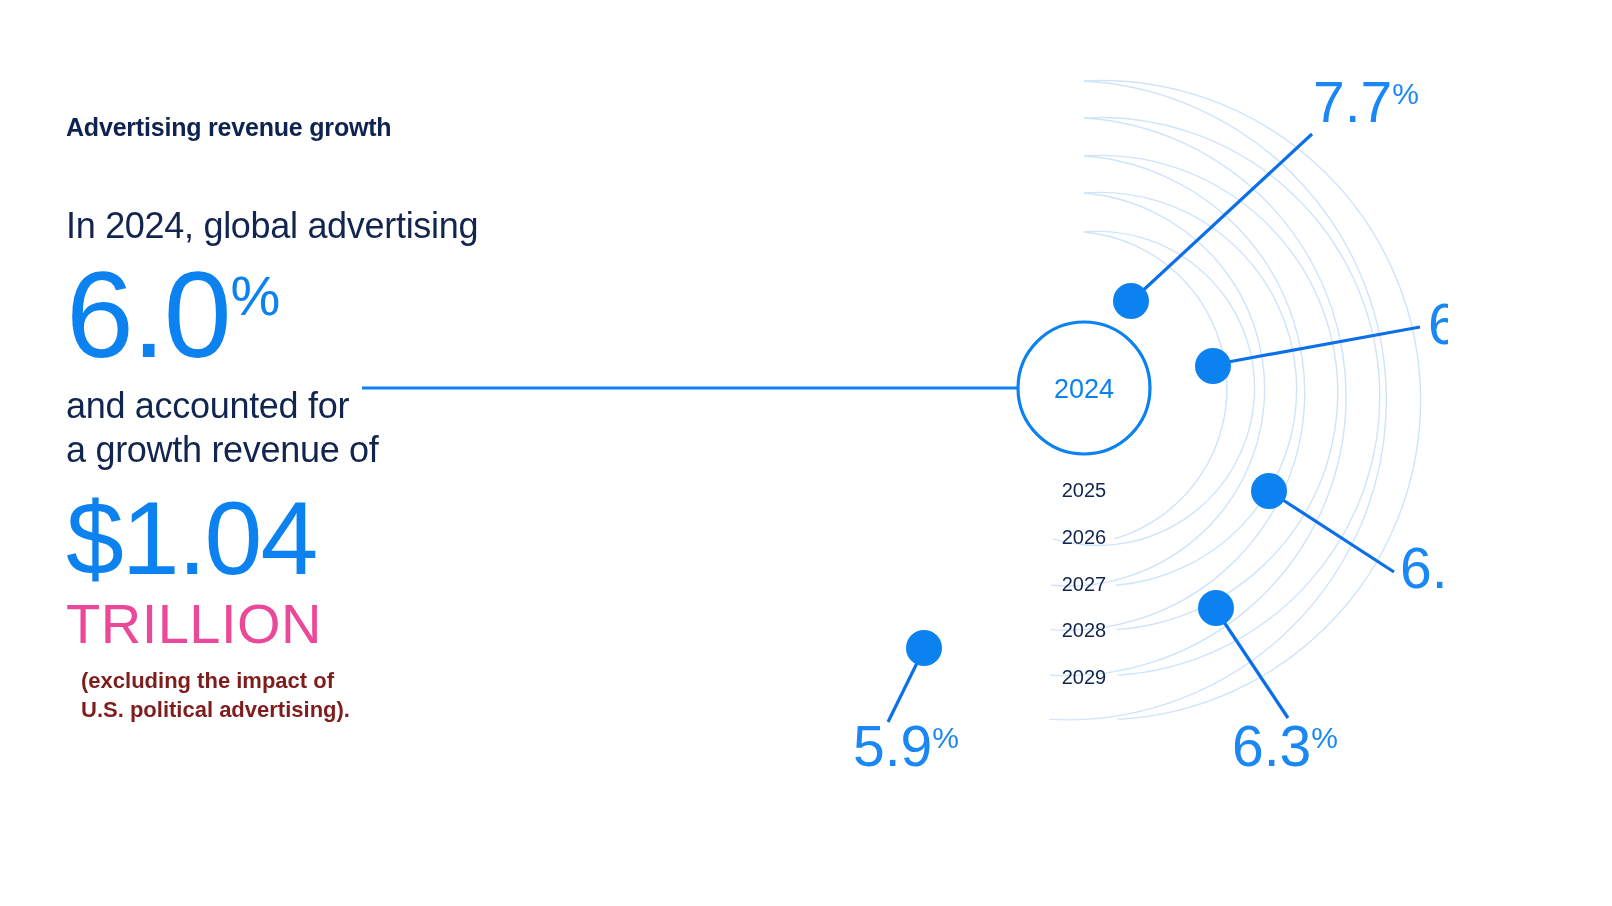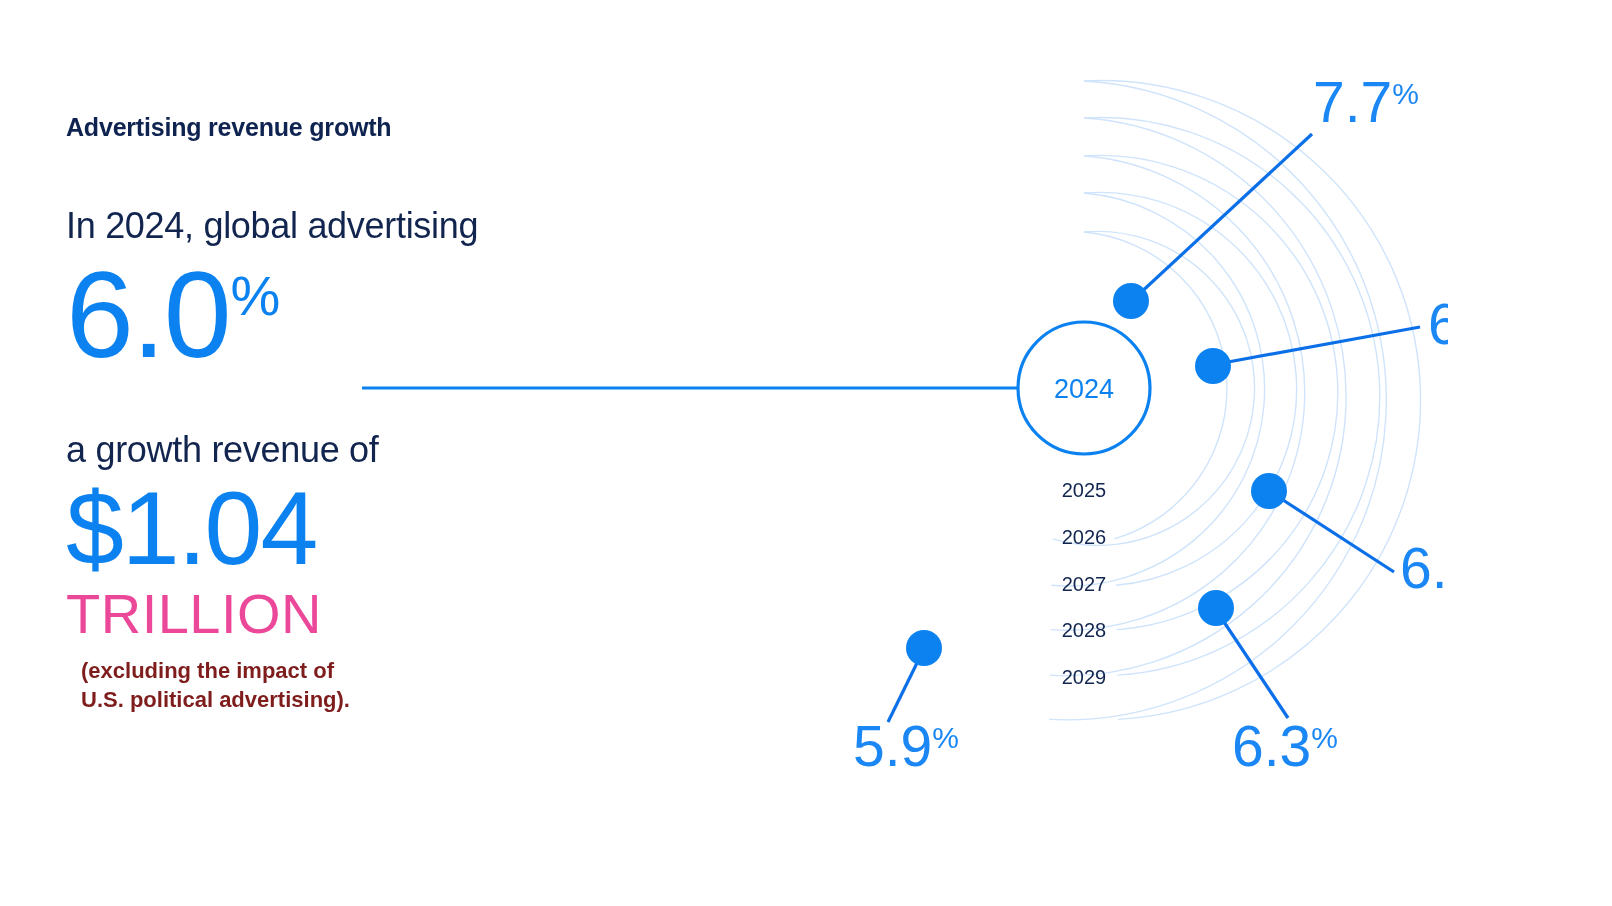--- a/index.html
+++ b/index.html
@@ -60,21 +60,21 @@
     font-weight: 300;
     vertical-align: top;
     position: relative;
     top: 14px;
     left: 1px;
   }
   #lede-2 {
     margin-top: 8px;
   }
   #stat-total {
-    margin: 4px 0 0 0;
+    margin: 14px 0 0 0;
     line-height: 1;
     color: #0b82f0;
     white-space: nowrap;
   }
   #stat-total .num {
     font-size: 104px;
     font-weight: 300;
     letter-spacing: -2px;
   }
   #stat-total-unit {
@@ -159,21 +159,21 @@
 
     <p class="lede">
       <span>In 2024, global advertising</span><br>
     </p>
 
     <p id="stat-growth">
       <span class="num">6.0</span><span class="suffix">%</span>
     </p>
 
     <p class="lede" id="lede-2">
-      <br>
+      <span>and accounted for</span><br>
       <span>a growth revenue of</span>
     </p>
 
     <p id="stat-total">
       <span class="num">$1.04</span>
       <span id="stat-total-unit">TRILLION</span>
     </p>
 
     <p id="footnote">
       <span>(excluding the impact of</span><br>

